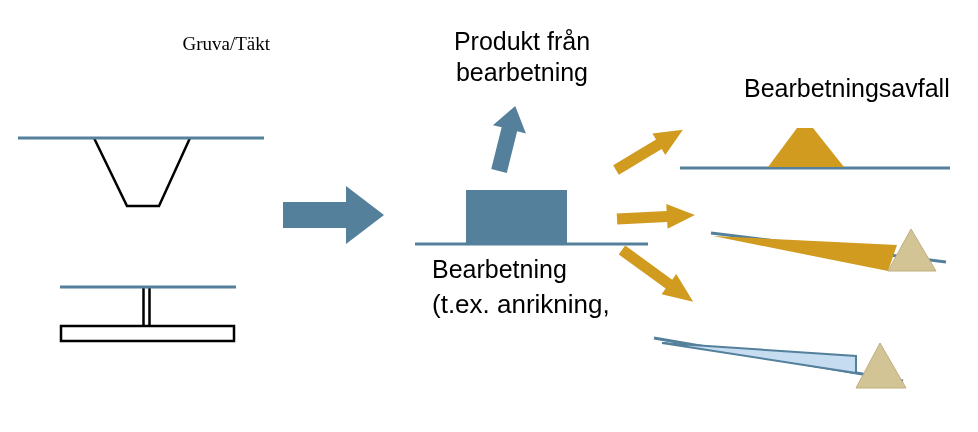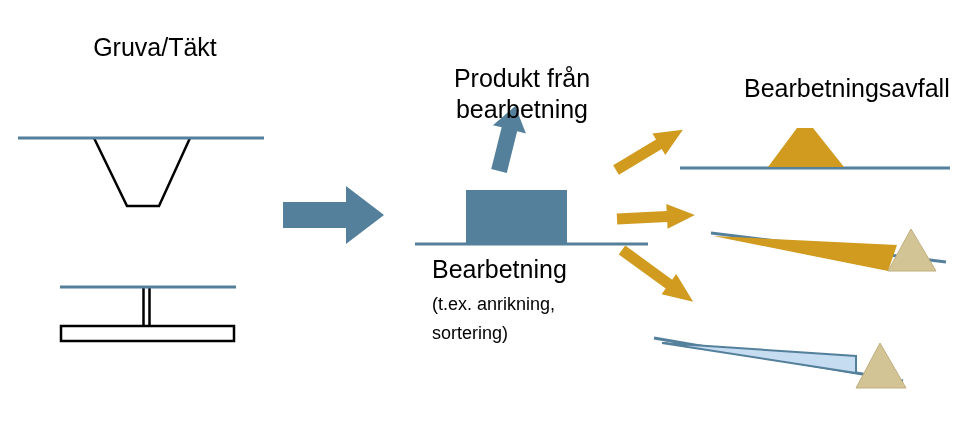--- a/index.html
+++ b/index.html
@@ -18,34 +18,34 @@
     overflow: hidden;
   }
   .canvas svg {
     position: absolute;
     left: 0; top: 0;
     width: 978px; height: 432px;
   }
   .label { position: absolute; color: #000000; }
   .mine-label {
     left: 40px; top: 33px; width: 230px;
-    text-align: center; font-size: 25px;
+    text-align: right; font-size: 19px; font-family: Liberation Serif, serif;
   }
   .product-label {
     left: 412px; top: 26px; width: 220px;
-    text-align: center; font-size: 25px; line-height: 31px; margin-top: 37px;
+    text-align: center; font-size: 25px; line-height: 31px;
   }
   .waste-label {
     left: 700px; top: 74px; font-size: 25px; margin-left: 44px;
   }
   .processing-label {
     left: 432px; top: 255px;
   }
   .proc-title { font-size: 25px; margin-bottom: 6px; }
-  .proc-sub { font-size: 18px; line-height: 29px; }
+  .proc-sub { font-size: 26px; line-height: 29px; }
 </style>
 </head>
 <body>
 
 <div class="canvas">
 
   <svg viewBox="0 0 978 432" xmlns="http://www.w3.org/2000/svg">
 
     <path d="M94 138 L127 206 L159 206 L190 138" stroke-width="2.5" stroke="#000000" fill="#ffffff"></path>
     <line x1="18" y1="138" x2="264" y2="138" stroke-width="3" stroke="#54809c"></line>
@@ -90,16 +90,15 @@
   <div class="label product-label">
     <div>Produkt från</div>
     <div>bearbetning</div>
   </div>
 
   <div class="label waste-label">Bearbetningsavfall</div>
 
   <div class="label processing-label">
     <div class="proc-title">Bearbetning</div>
     <div class="proc-sub">(t.ex. anrikning,</div>
-    <div class="proc-sub">sortering)</div>
   </div>
 
 </div>
 
 </body></html>

